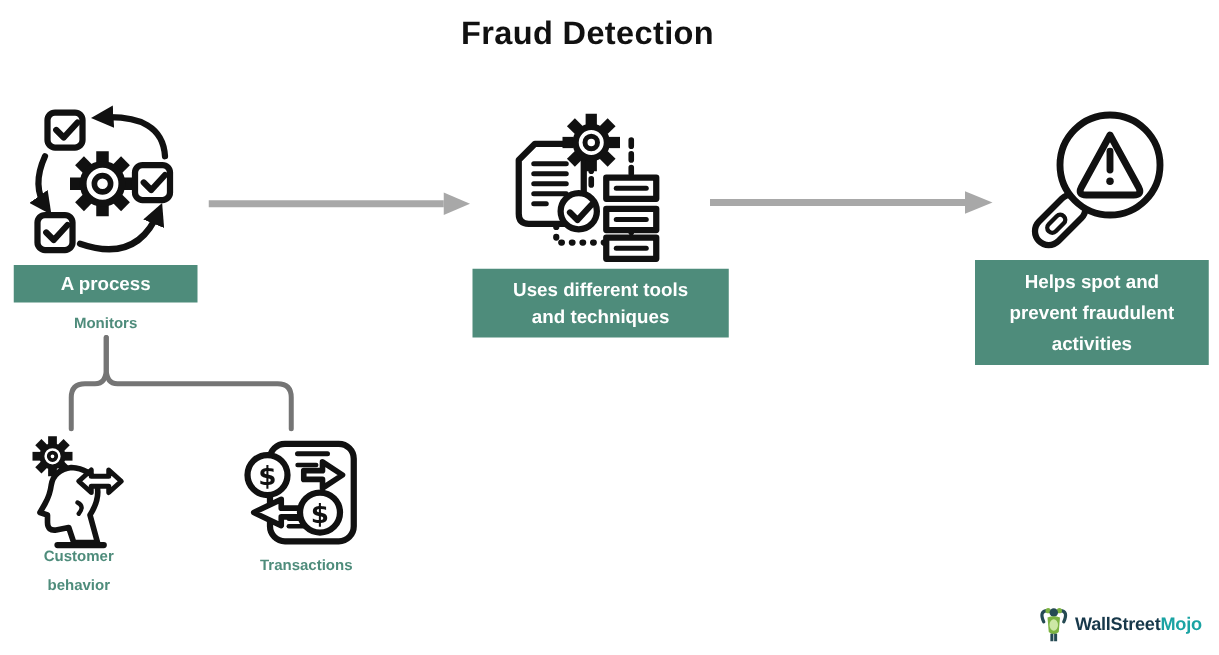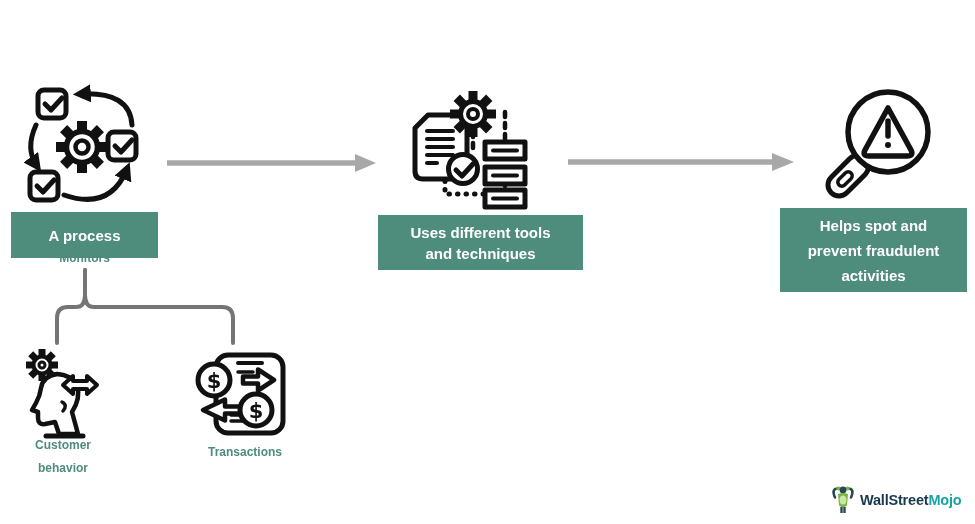--- a/index.html
+++ b/index.html
@@ -30,20 +30,21 @@
   .logo-text { font-size:14.5px; font-weight:bold; letter-spacing:-0.2px; }
   .logo-text .p1 { color:#17384a; }
   .logo-text .p2 { color:#1aa3a3; }
   svg { display:block; }
 </style>
 </head>
 <body>
 
 <div class="canvas">
 
+  <div class="title">Fraud Detection</div>
 
   <svg class="abs" style="left:20px; top:75px;" width="130" height="130" viewBox="0 0 130 130">
     <defs>
       <marker id="ah" viewBox="0 0 10 10" refX="6" refY="5" markerWidth="3.6" markerHeight="3.6" orient="auto">
         <path d="M0 0 L10 5 L0 10 z" fill="#111"></path>
       </marker>
     </defs>
     <g stroke="#111" stroke-width="5" fill="none" stroke-linecap="round" stroke-linejoin="round">
       <path d="M 112 50 Q 110 16 60 19" marker-end="url(#ah)"></path>
       <path d="M 16 50 Q 5 74 17 91" marker-end="url(#ah)"></path>
@@ -135,21 +136,21 @@
     <g transform="translate(49.5,80.5) rotate(45)">
       <rect x="-11" y="-8" width="22" height="48" rx="11" fill="#fff" stroke="#111" stroke-width="5"></rect>
       <rect x="-4" y="12" width="8" height="17" rx="4" fill="#fff" stroke="#111" stroke-width="3.5"></rect>
     </g>
     <circle cx="78" cy="48" r="40" fill="#fff" stroke="#111" stroke-width="5.5"></circle>
     <path d="M 78 24 L 101 66 Q 104 72 97 72 L 59 72 Q 52 72 55 66 Z" fill="none" stroke="#111" stroke-width="5.5" stroke-linejoin="round"></path>
     <line x1="78" y1="37" x2="78" y2="52" stroke="#111" stroke-width="5.5" stroke-linecap="round"></line>
     <circle cx="78" cy="61" r="3" fill="#111"></circle>
   </svg>
 
-  <div class="teal-box" style="left:11px; top:212px; width:147px; height:46px;">A process</div>
+  <div class="teal-box" style="left:11px; top:212px; width:147px; height:30px;">A process</div>
   <div class="teal-box" style="left:378px; top:215px; width:205px; height:55px; line-height:21px;">Uses different tools
 and techniques</div>
   <div class="teal-box" style="left:780px; top:208px; width:187px; height:84px; line-height:25px;">Helps spot and
 prevent fraudulent
 activities</div>
 
   <div class="teal-text" style="left:11px; top:247px; width:147px;">Monitors</div>
 
   <svg class="abs" style="left:38px; top:266px;" width="200" height="82" viewBox="0 0 200 82">
     <g fill="none" stroke="#757575" stroke-width="4" stroke-linecap="round" stroke-linejoin="round">

